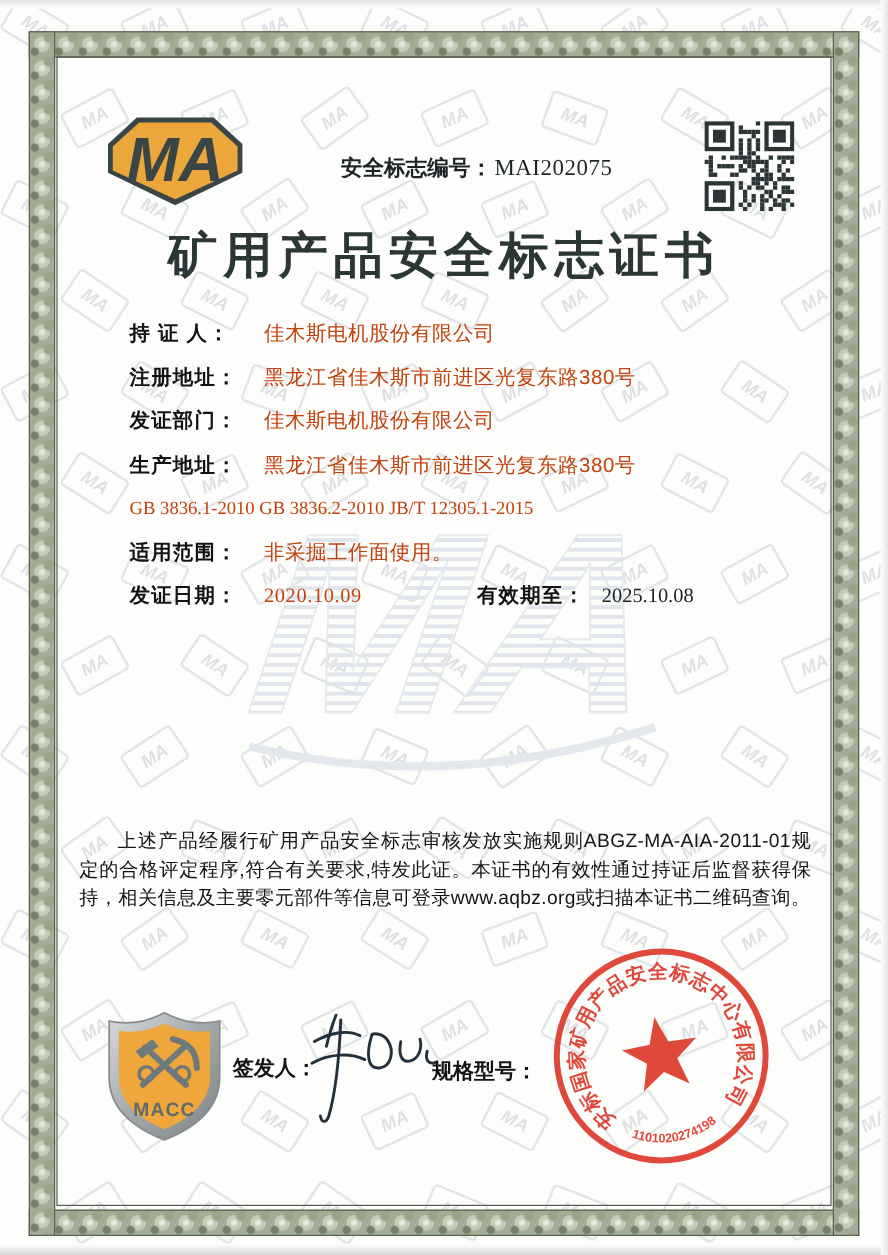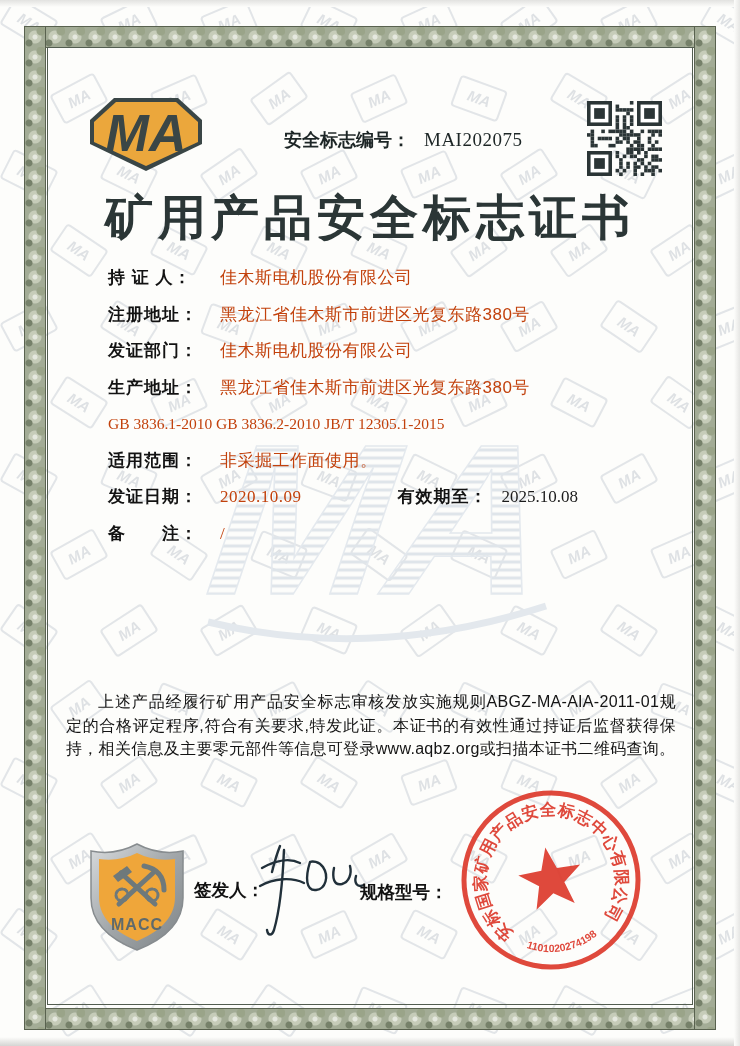--- a/index.html
+++ b/index.html
@@ -30,27 +30,27 @@
     background-size:20px 20px;}
   .bstrip.top{left:24px;right:24px;top:26px;height:20px;}
   .bstrip.bottom{left:24px;right:24px;bottom:16px;height:20px;}
   .bstrip.left{left:24px;top:26px;bottom:16px;width:20px;}
   .bstrip.right{right:24px;top:26px;bottom:16px;width:20px;}
   .inner-line{position:absolute;left:47px;top:47px;right:47px;bottom:41px;border:1.5px solid #525d50;z-index:2;}
 
   .content{position:absolute;inset:0;z-index:3;}
 
   .ma-logo{position:absolute;left:86px;top:94px;}
-  .cert-line{position:absolute;left:284px;top:128px;display:flex;align-items:baseline;gap:14px;}
+  .cert-line{position:absolute;left:284px;top:128px;display:flex;align-items:baseline;gap:2px;}
   .cert-line .lbl{font-size:18px;font-weight:700;color:#1d2626;}
   .cert-line .val{font-size:19px;font-family:"Liberation Serif",serif;color:#1d2626;letter-spacing:.5px;}
   .qr{position:absolute;left:587px;top:101px;}
 
   .doc-title{position:absolute;left:0;right:0;top:186px;text-align:center;
-    font-family:"Liberation Serif",serif;font-weight:700;font-size:48px;letter-spacing:5px;color:#2b3636;}
+    font-family:"Liberation Serif",serif;font-weight:700;font-size:41px;letter-spacing:5px;color:#2b3636;}
 
   .fields{position:absolute;left:108px;top:268px;right:56px;}
   .f-row{display:flex;align-items:baseline;margin-bottom:16.5px;font-size:17px;line-height:20px;}
   .f-label{flex:0 0 112px;font-weight:700;color:#121212;letter-spacing:1px;}
   .f-value{flex:0 0 auto;color:#c2410c;letter-spacing:.5px;}
   .f-row.wide .f-label{flex:0 0 auto;margin-right:12px;letter-spacing:0;}
   .f-row.wide .f-value{font-family:"Liberation Serif",serif;font-size:15.5px;letter-spacing:0;}
   .serif{font-family:"Liberation Serif",serif;}
   .f-label2{font-weight:700;margin-left:96px;color:#121212;letter-spacing:1px;}
   .f-value2{margin-left:14px;font-family:"Liberation Serif",serif;color:#1c1c1c;}
@@ -365,24 +365,20 @@
       <div class="f-row">
         <span class="f-label">适用范围：</span>
         <span class="f-value">非采掘工作面使用。</span>
       </div>
       <div class="f-row">
         <span class="f-label">发证日期：</span>
         <span class="f-value serif">2020.10.09</span>
         <span class="f-label2">有效期至：</span>
         <span class="f-value2">2025.10.08</span>
       </div>
-      <div class="f-row">
-        <span class="f-label">备　　注：</span>
-        <span class="f-value serif">/</span>
-      </div>
     </div>
 
     <div class="statement">上述产品经履行矿用产品安全标志审核发放实施规则ABGZ-MA-AIA-2011-01规定的合格评定程序,符合有关要求,特发此证。本证书的有效性通过持证后监督获得保持，相关信息及主要零元部件等信息可登录www.aqbz.org或扫描本证书二维码查询。</div>
 
     <div class="footer">
 
       <svg class="macc" width="102" height="114" viewBox="0 0 102 114">
         <defs>
           <linearGradient id="silver" x1="0" y1="0" x2="1" y2="1">
             <stop offset="0" stop-color="#d8dbdd"></stop>

